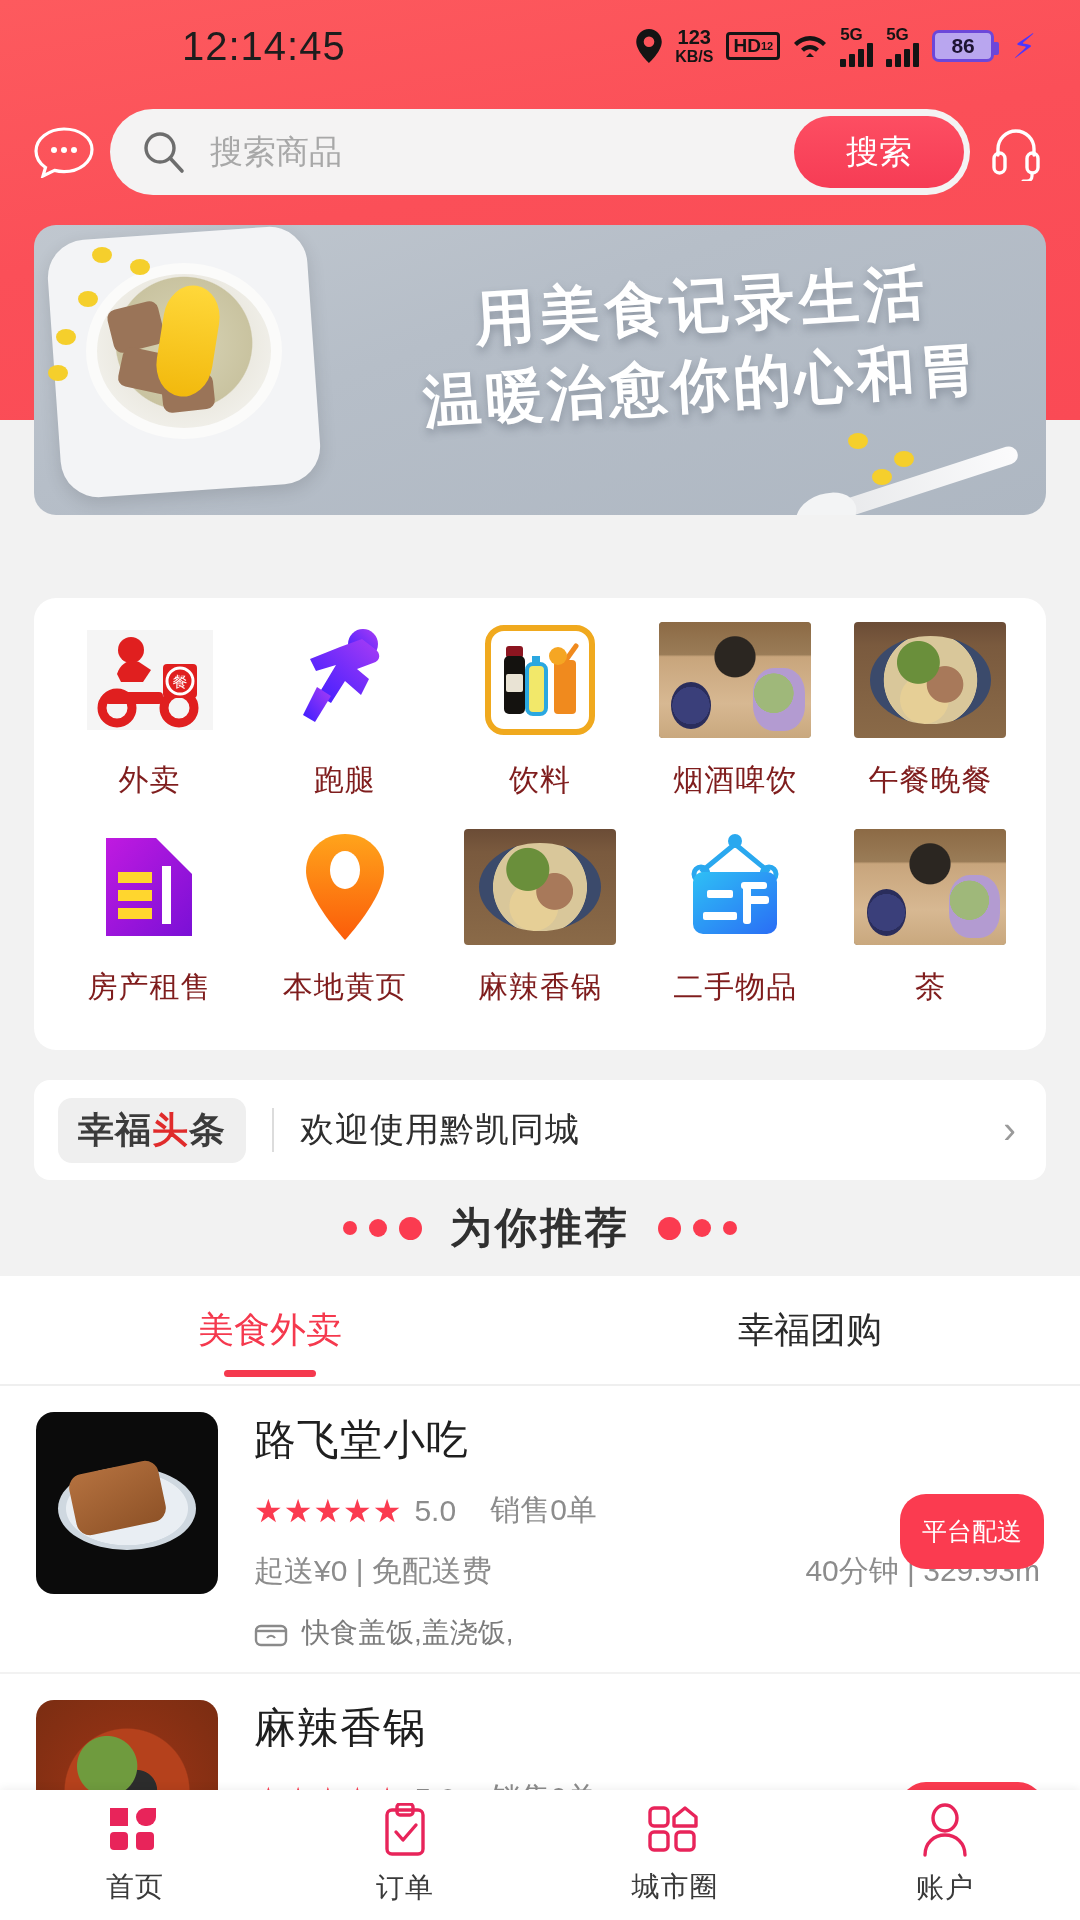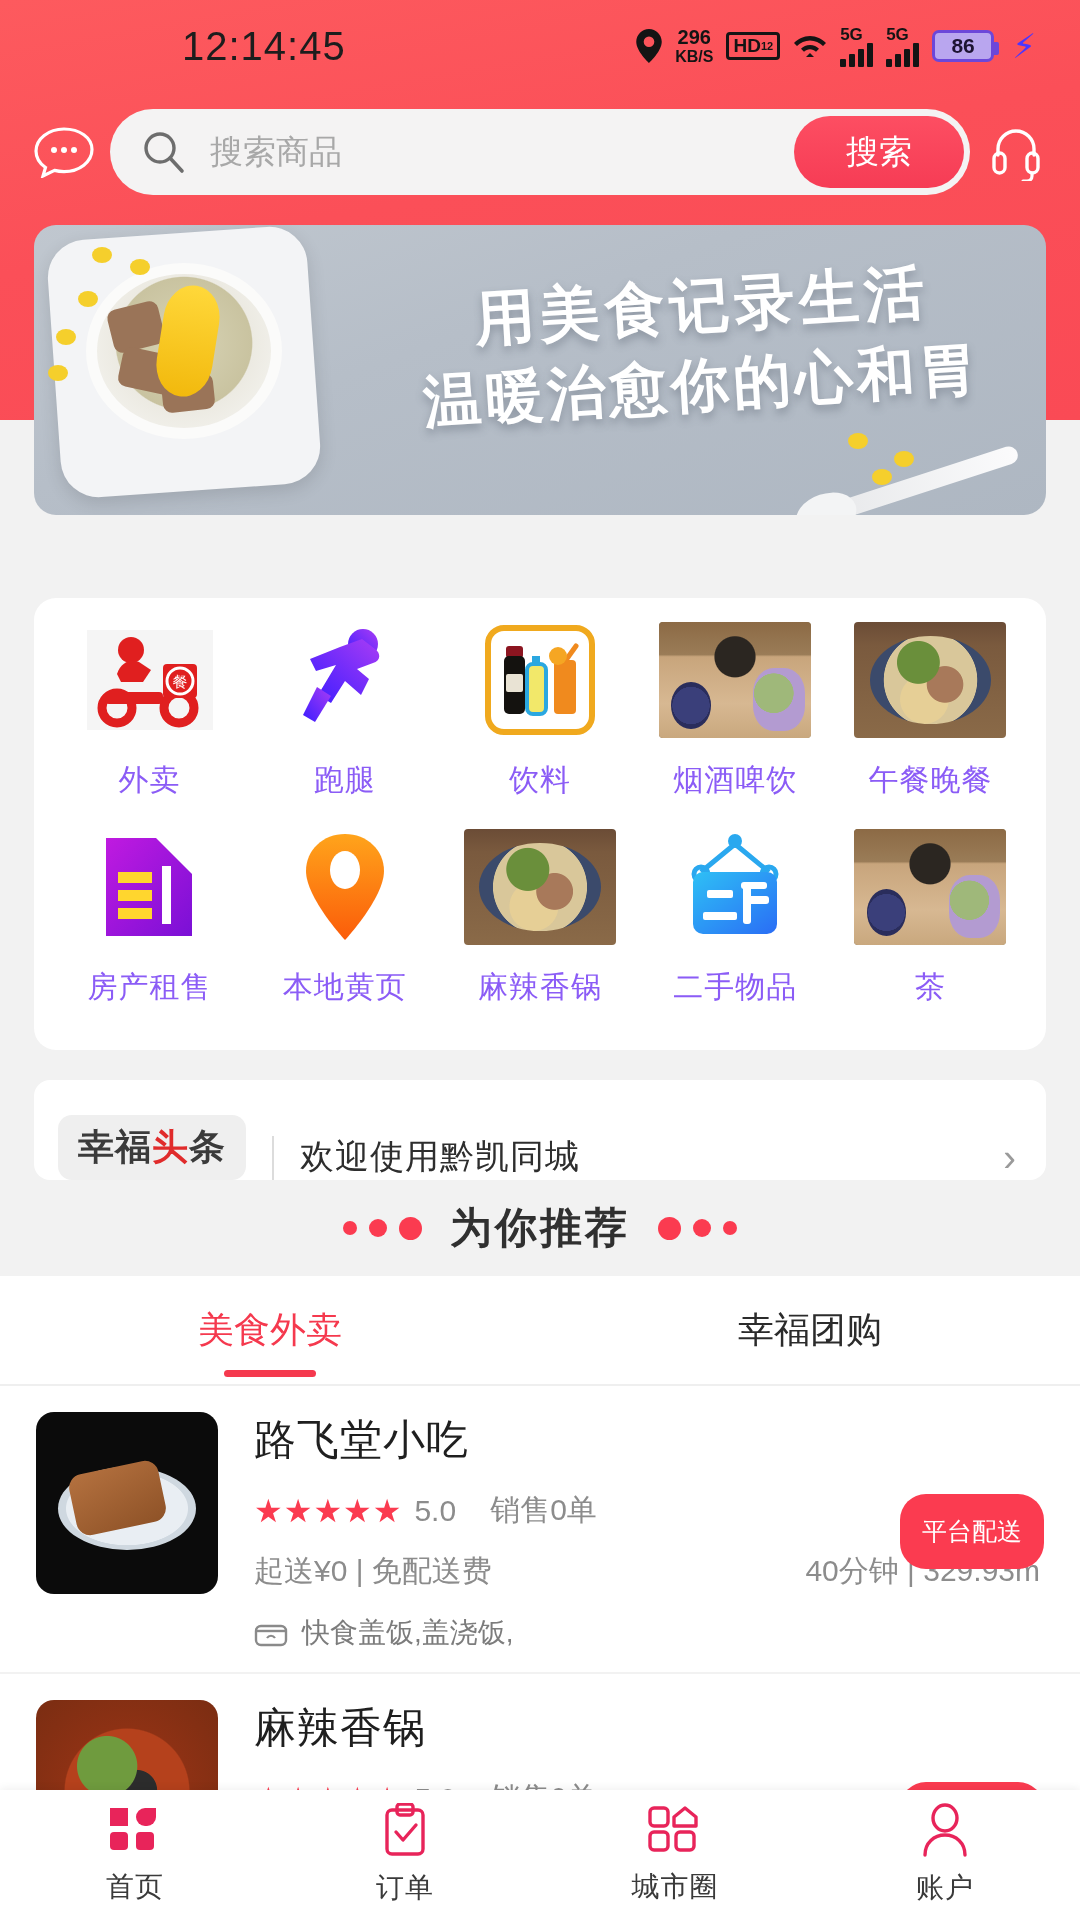--- a/index.html
+++ b/index.html
@@ -127,21 +127,21 @@
     position: absolute; top: 598px; left: 34px; width: 1012px; height: 452px;
     background: #fff; border-radius: 22px; padding: 24px 18px 10px;
   }
   .cat-row { display: flex; }
   .cat-item { flex: 1; display: flex; flex-direction: column; align-items: center; cursor: pointer; }
   .cat-ico {
     width: 152px; height: 116px; display: flex; align-items: center; justify-content: center;
     overflow: hidden; border-radius: 4px;
   }
   .cat-ico.photo { width: 152px; height: 116px; }
-  .cat-label { margin-top: 22px; font-size: 30px; color: #8b5cf6; letter-spacing:1px; }
+  .cat-label { margin-top: 22px; font-size: 30px; color: #7f1d1d; letter-spacing:1px; }
 
   
   .ph-milktea {
     width:100%; height:100%;
     background:
       radial-gradient(circle at 50% 30%, #2b2621 0 18%, rgba(0,0,0,0) 19%),
       linear-gradient(180deg,#8c6a45 0%,#9a7c57 28%,#c8a57c 30%,#d7b892 70%,#c9a87e 100%),
       linear-gradient(90deg,#7f6a4e,#9d8f6d);
     position: relative;
   }
@@ -172,21 +172,21 @@
     width:100%; height:100%; position:relative; background:#0b0b0b;
   }
   .ph-steak::before{content:'';position:absolute;left:12%;top:30%;width:76%;height:46%;
     background:radial-gradient(ellipse,#e9eef3 0 62%,#cfd8e0 63%);border-radius:50%;}
   .ph-steak::after{content:'';position:absolute;left:20%;top:30%;width:50%;height:34%;
     background:linear-gradient(160deg,#b4713f,#8e5227);border-radius:14px;transform:rotate(-12deg);}
 
   
   .headline {
     position: absolute; top: 1080px; left: 34px; width: 1012px; height: 100px;
-    background: #fff; border-radius: 16px; display: flex; align-items: flex-end;
+    background: #fff; border-radius: 16px; display: flex; align-items: center;
     padding: 0 30px 0 24px; cursor: pointer;
   }
   .hl-logo {
     background: #efefef; border-radius: 14px; padding: 8px 20px;
     font-size: 36px; font-weight: 700; color: #3b3b3b; letter-spacing: 1px;
     display: flex; align-items: center;
   }
   .hl-logo .accent { color: #e02b2b; }
   .hl-div { width: 2px; height: 44px; background: #dcdcdc; margin: 0 26px; }
   .hl-text { flex: 1; font-size: 34px; color: #2e2e2e; letter-spacing: 1px; }
@@ -263,21 +263,21 @@
 
     <div class="statusbar">
       <div class="clock">12:14:45</div>
       <div class="sb-right">
         <span class="sb-icon">
           <svg width="26" height="34" viewBox="0 0 24 32">
               <path d="M12 0C5.4 0 0 5.4 0 12c0 9 12 20 12 20s12-11 12-20C24 5.4 18.6 0 12 0zm0 17a5 5 0 110-10 5 5 0 010 10z" fill="#141414"></path>
             </svg>
         </span>
         <span class="netspeed">
-          <span>296</span>
+          <span>123</span>
           <span class="kb">KB/S</span>
         </span>
         <span class="hd-box">
           <span>HD</span>
             <sup>1</sup>
             <sub>2</sub>
         </span>
         <span class="sb-icon">
           <svg width="34" height="28" viewBox="0 0 34 28">
             <path d="M17 4C10.5 4 5 7 1 11l3 3c3.4-3.3 8-5.6 13-5.6s9.6 2.3 13 5.6l3-3C29 7 23.5 4 17 4z" fill="#141414"></path>

